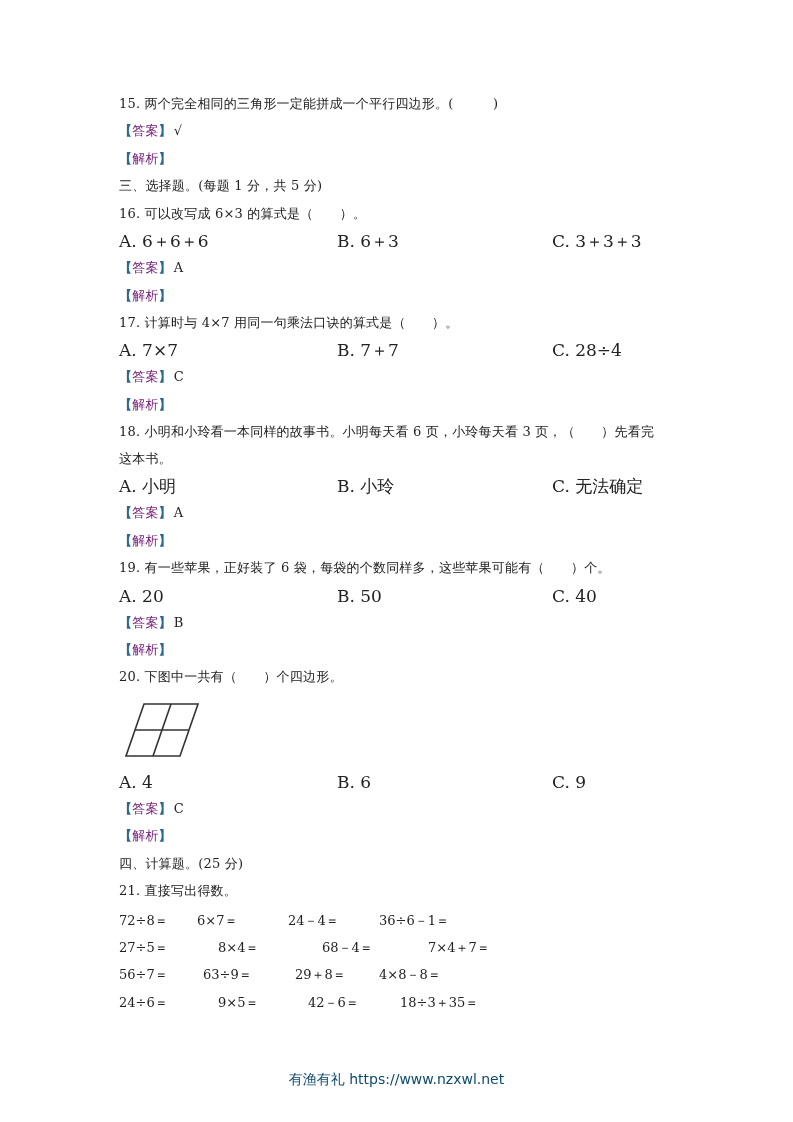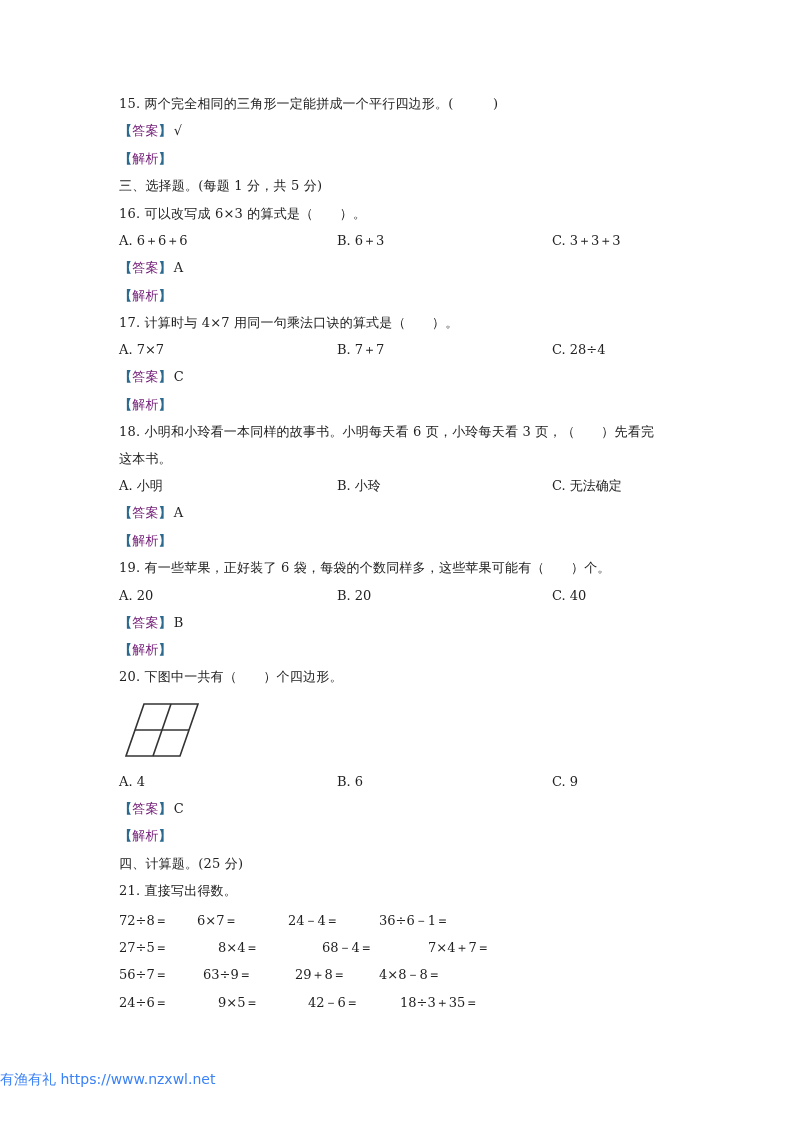--- a/index.html
+++ b/index.html
@@ -6,29 +6,29 @@
   body {
     width: 793px; height: 1122px; position: relative; overflow: hidden;
     font-family: "DejaVu Serif", "Liberation Serif", serif;
     color: #222222;
   }
   .line {
     position: absolute; left: 119px;
     font-size: 13px; line-height: 18px; white-space: nowrap;
     letter-spacing: 0.2px;
   }
-  .opt { position: absolute; font-size: 13px; line-height: 18px; white-space: nowrap; }
+  .opt { position: absolute; font-size: 17px; line-height: 18px; white-space: nowrap; }
   .tag-bracket { color: #2b6a8e; font-weight: bold; }
   .tag-text { color: #701a75; }
   .tag-val { color: #222222; margin-left: 2px; }
   .calc { position: absolute; font-size: 13px; line-height: 18px; white-space: nowrap; text-align: center; }
   .footer {
-    position: absolute; top: 1071px; left: 0; width: 793px; 
+    position: absolute; top: 1071px; left: 0; width: 793px; text-align: center;
     font-family: "DejaVu Sans", "Liberation Sans", sans-serif;
-    font-size: 14px; color: #3b82f6;
+    font-size: 14px; color: #0c4a6e;
   }
   .figure { position: absolute; left: 120px; top: 698px; }
 </style>
 </head>
 <body>
 
 <div class="line" style="top:95px">15. 两个完全相同的三角形一定能拼成一个平行四边形。(　　　)</div>
 <div class="line" style="top:122px">
   <span class="tag-bracket">【</span><span class="tag-text">答案</span><span class="tag-bracket">】</span><span class="tag-val">√</span>
 </div>
@@ -67,21 +67,21 @@
 <div class="opt" style="top:477px;left:552px">C. 无法确定</div>
 <div class="line" style="top:504px">
   <span class="tag-bracket">【</span><span class="tag-text">答案</span><span class="tag-bracket">】</span><span class="tag-val">A</span>
 </div>
 <div class="line" style="top:532px">
   <span class="tag-bracket">【</span><span class="tag-text">解析</span><span class="tag-bracket">】</span>
 </div>
 
 <div class="line" style="top:559px">19. 有一些苹果，正好装了 6 袋，每袋的个数同样多，这些苹果可能有（　　）个。</div>
 <div class="opt" style="top:587px;left:119px">A. 20</div>
-<div class="opt" style="top:587px;left:337px">B. 20</div>
+<div class="opt" style="top:587px;left:337px">B. 50</div>
 <div class="opt" style="top:587px;left:552px">C. 40</div>
 <div class="line" style="top:614px">
   <span class="tag-bracket">【</span><span class="tag-text">答案</span><span class="tag-bracket">】</span><span class="tag-val">B</span>
 </div>
 <div class="line" style="top:641px">
   <span class="tag-bracket">【</span><span class="tag-text">解析</span><span class="tag-bracket">】</span>
 </div>
 
 <div class="line" style="top:668px">20. 下图中一共有（　　）个四边形。</div>
 <div class="figure">

